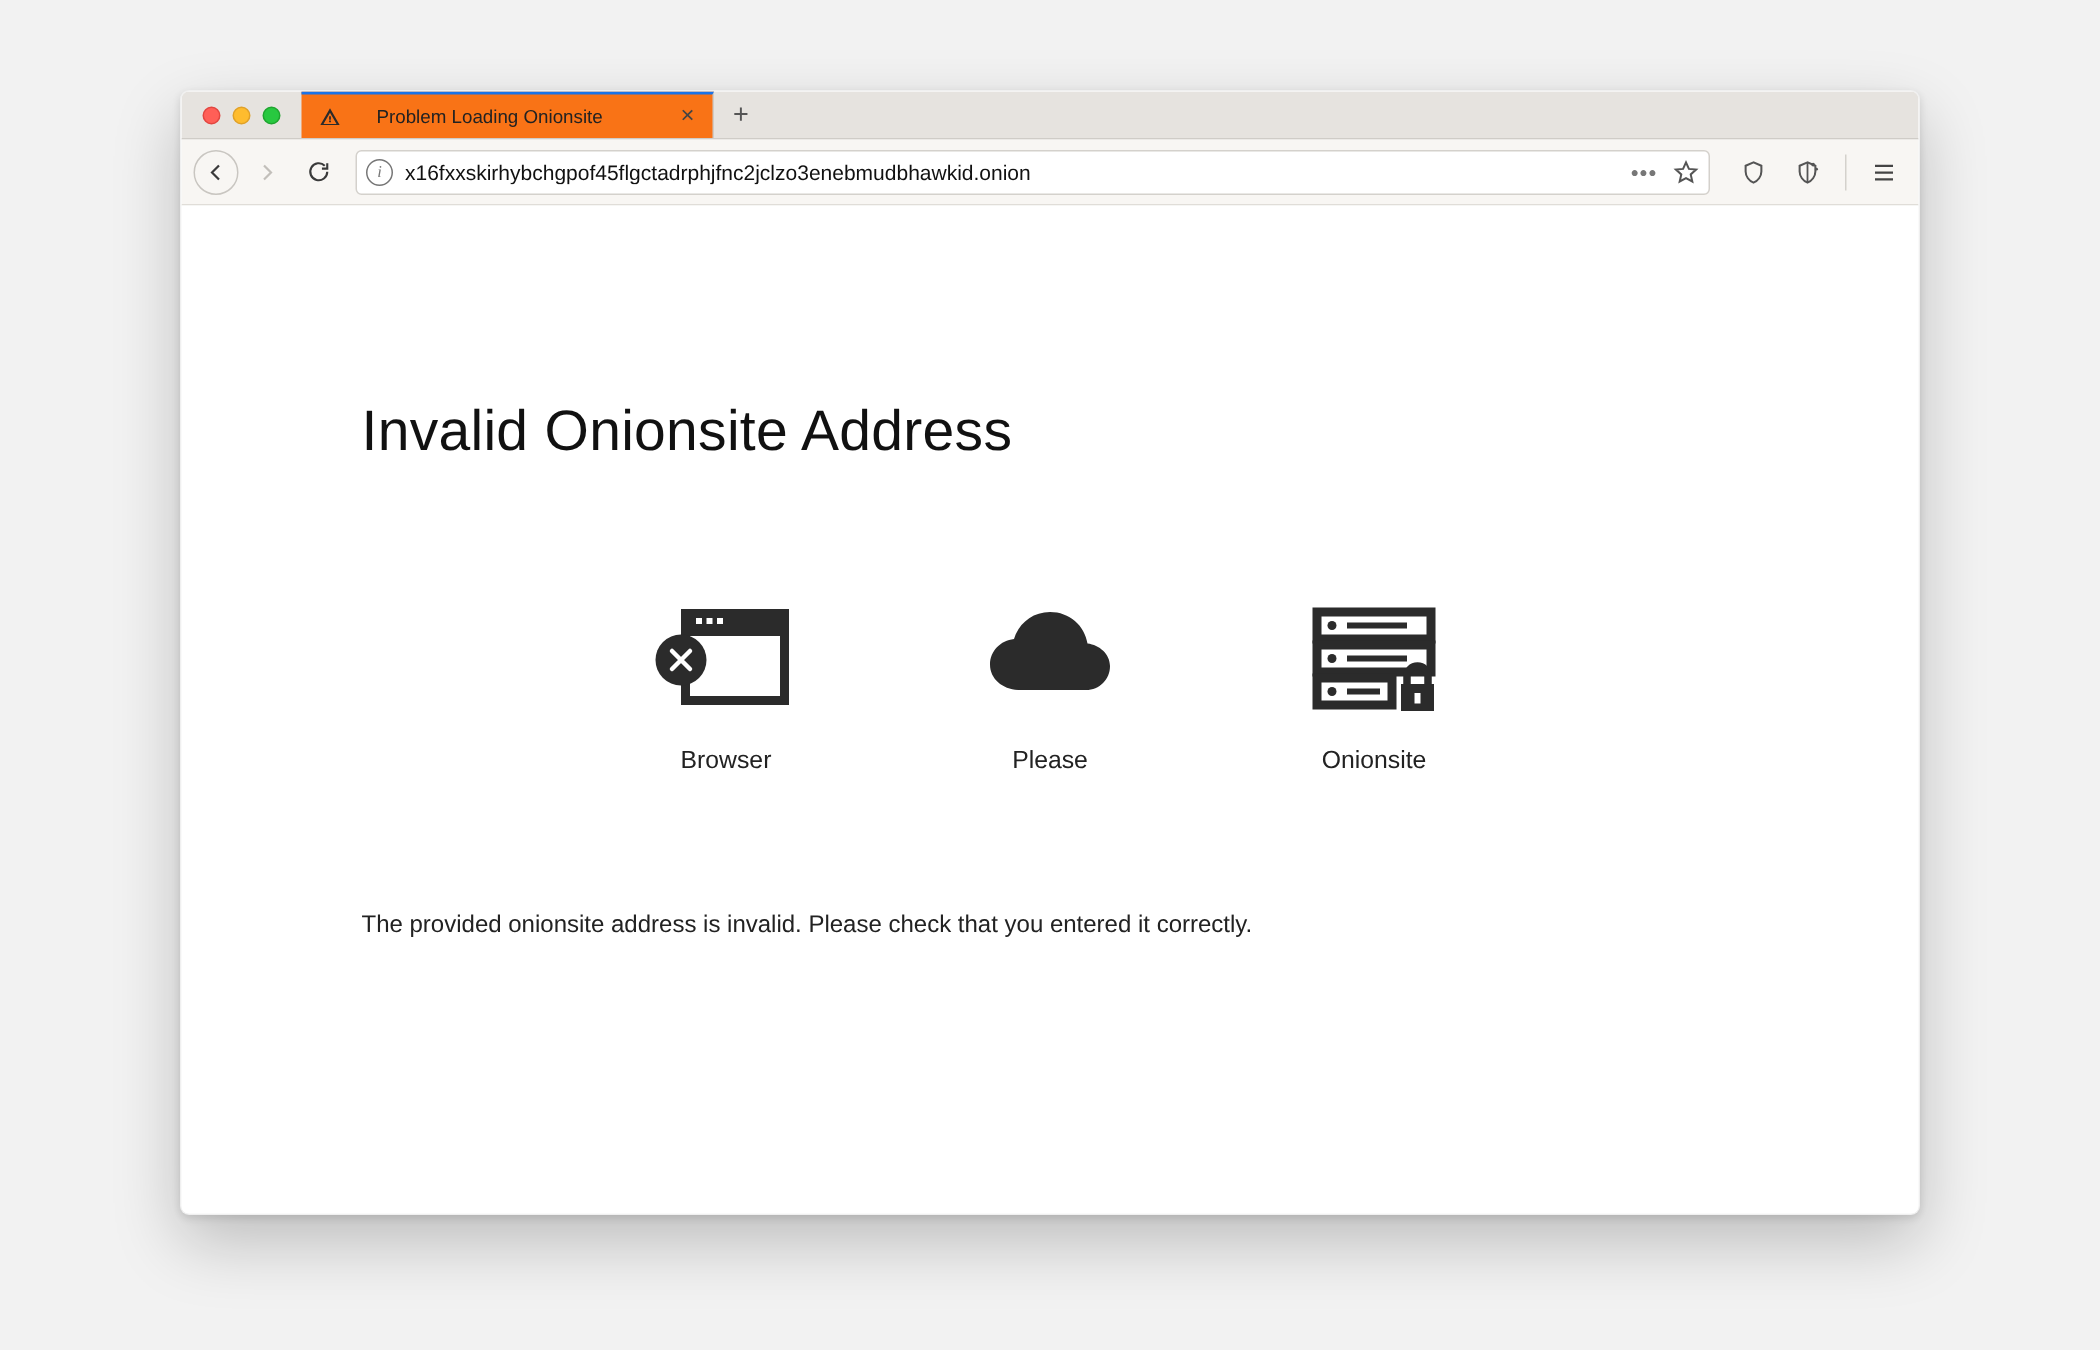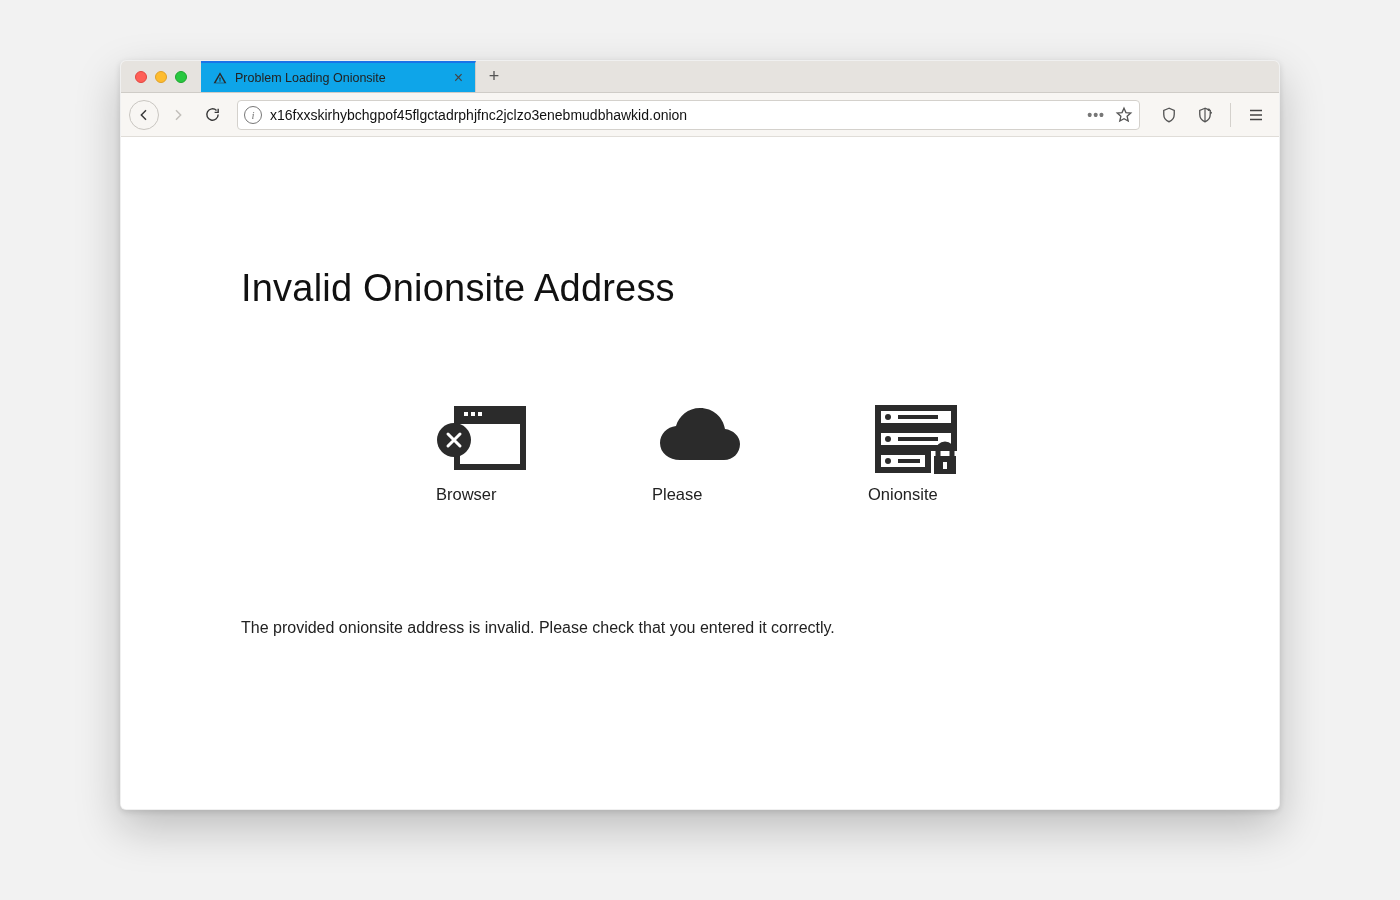--- a/index.html
+++ b/index.html
@@ -38,26 +38,26 @@
     gap: 8px;
     padding: 0 14px;
   }
   .dot { width: 12px; height: 12px; border-radius: 50%; }
   .dot.red    { background: #ff5f57; border: 1px solid #e24640; }
   .dot.yellow { background: #febc2e; border: 1px solid #e0a128; }
   .dot.green  { background: #28c840; border: 1px solid #1fa52f; }
   .tab {
     display: flex;
     align-items: center;
-    background: #0ea5e9;
+    background: #f97316;
     border-right: 1px solid #cfccc7;
     border-top: 2px solid #1a73e8;
     padding: 0 10px 0 12px;
     min-width: 275px;
-    gap: 8px;
+    gap: 24px;
     font-size: 12.5px;
     color: #222;
   }
   .tab .warn { width:14px; height:14px; display:flex; }
   .tab .close { margin-left: auto; font-size: 16px; line-height:1; color:#444; cursor:pointer; padding:0 2px;}
   .newtab { width:36px; display:flex; align-items:center; justify-content:center; color:#555; font-size:18px; cursor:pointer;}
   
   .toolbar {
     height: 44px;
     background: #f8f6f3;
@@ -117,24 +117,24 @@
     font-size: 38px;
     letter-spacing: 0.2px;
     color:#111;
   }
   .diagram {
     margin-top: 90px;
     display:flex;
     justify-content:center;
     gap: 120px;
   }
-  .dcol { display:flex; flex-direction:column; gap:9px; }
+  .dcol { display:flex; flex-direction:column; align-items:center; gap:22px; }
   .dlabel { font-size:16.5px; color:#222; }
   .desc {
-    margin-top: 112px;
+    margin-top: 88px;
     font-size: 16px;
     line-height: 1.45;
     color:#222;
     max-width: 920px;
   }
   .desc p + p { margin-top: 28px; }
   svg { display:block; }
 </style>
 </head>
 <body>

